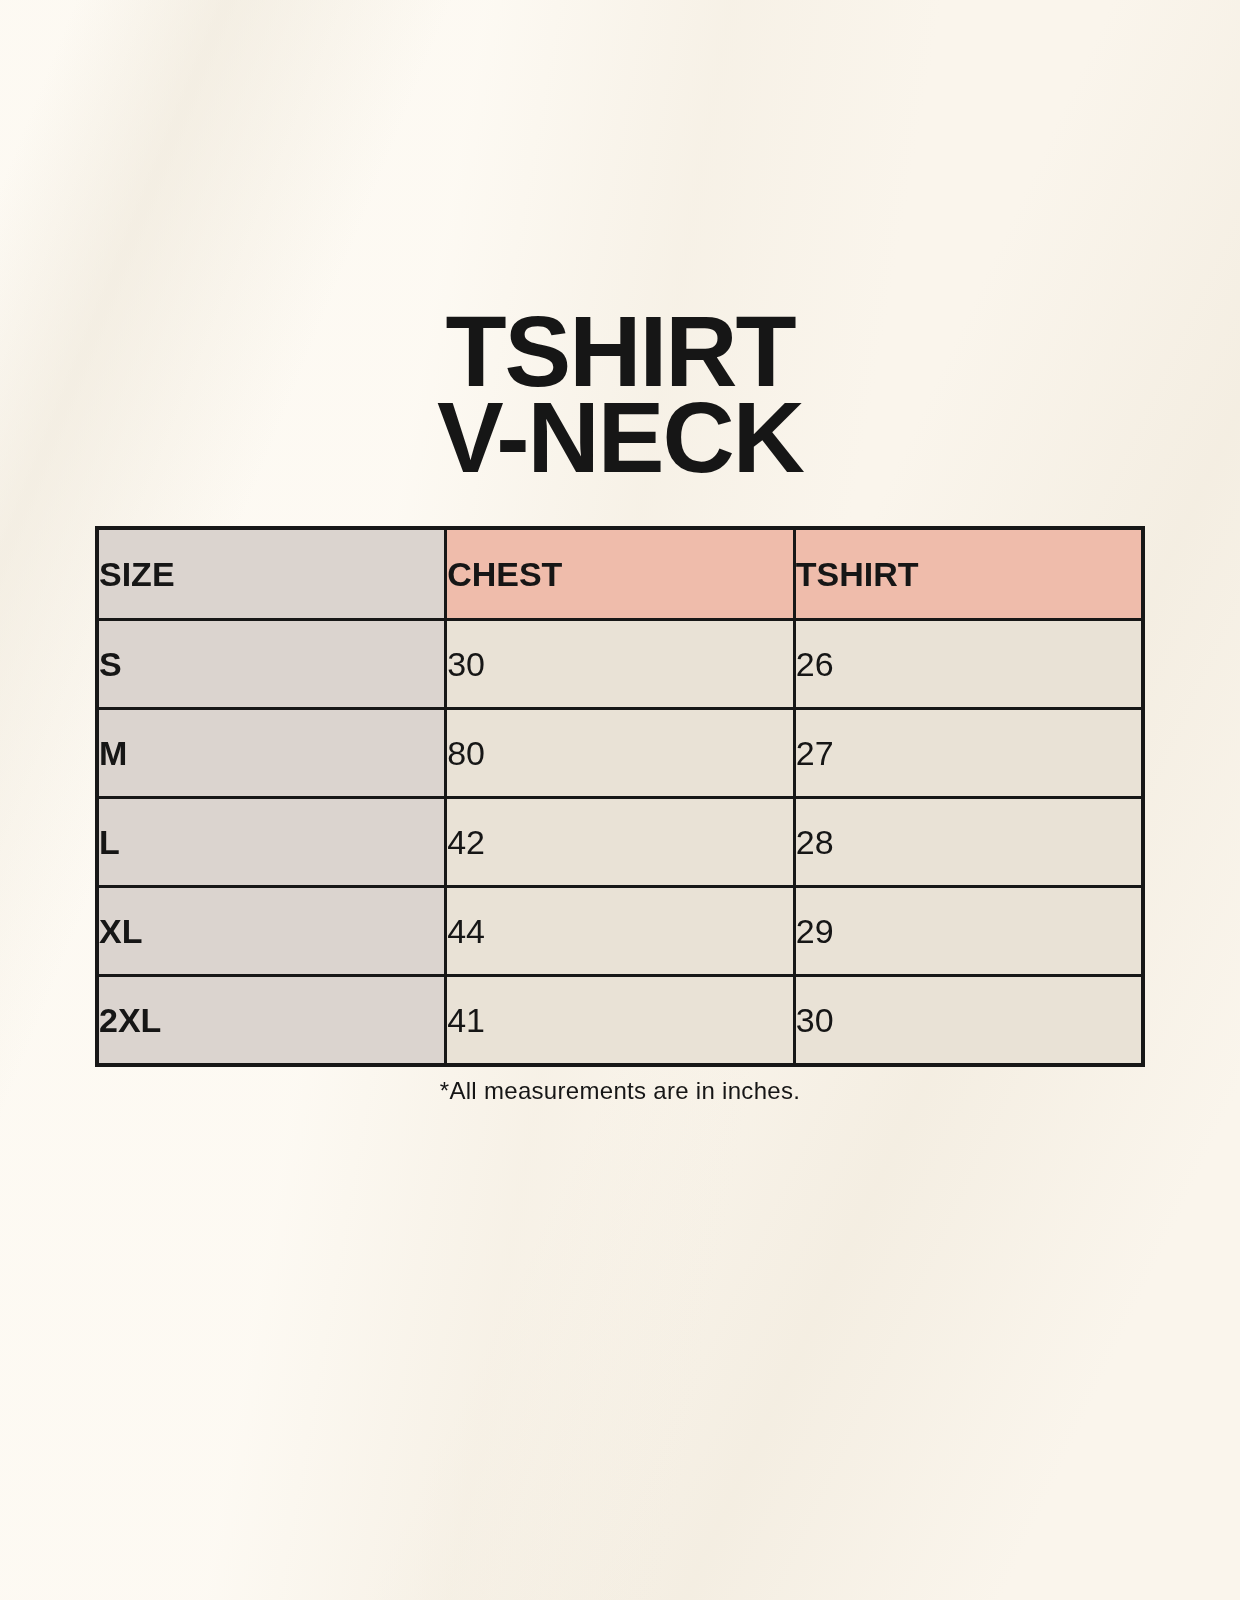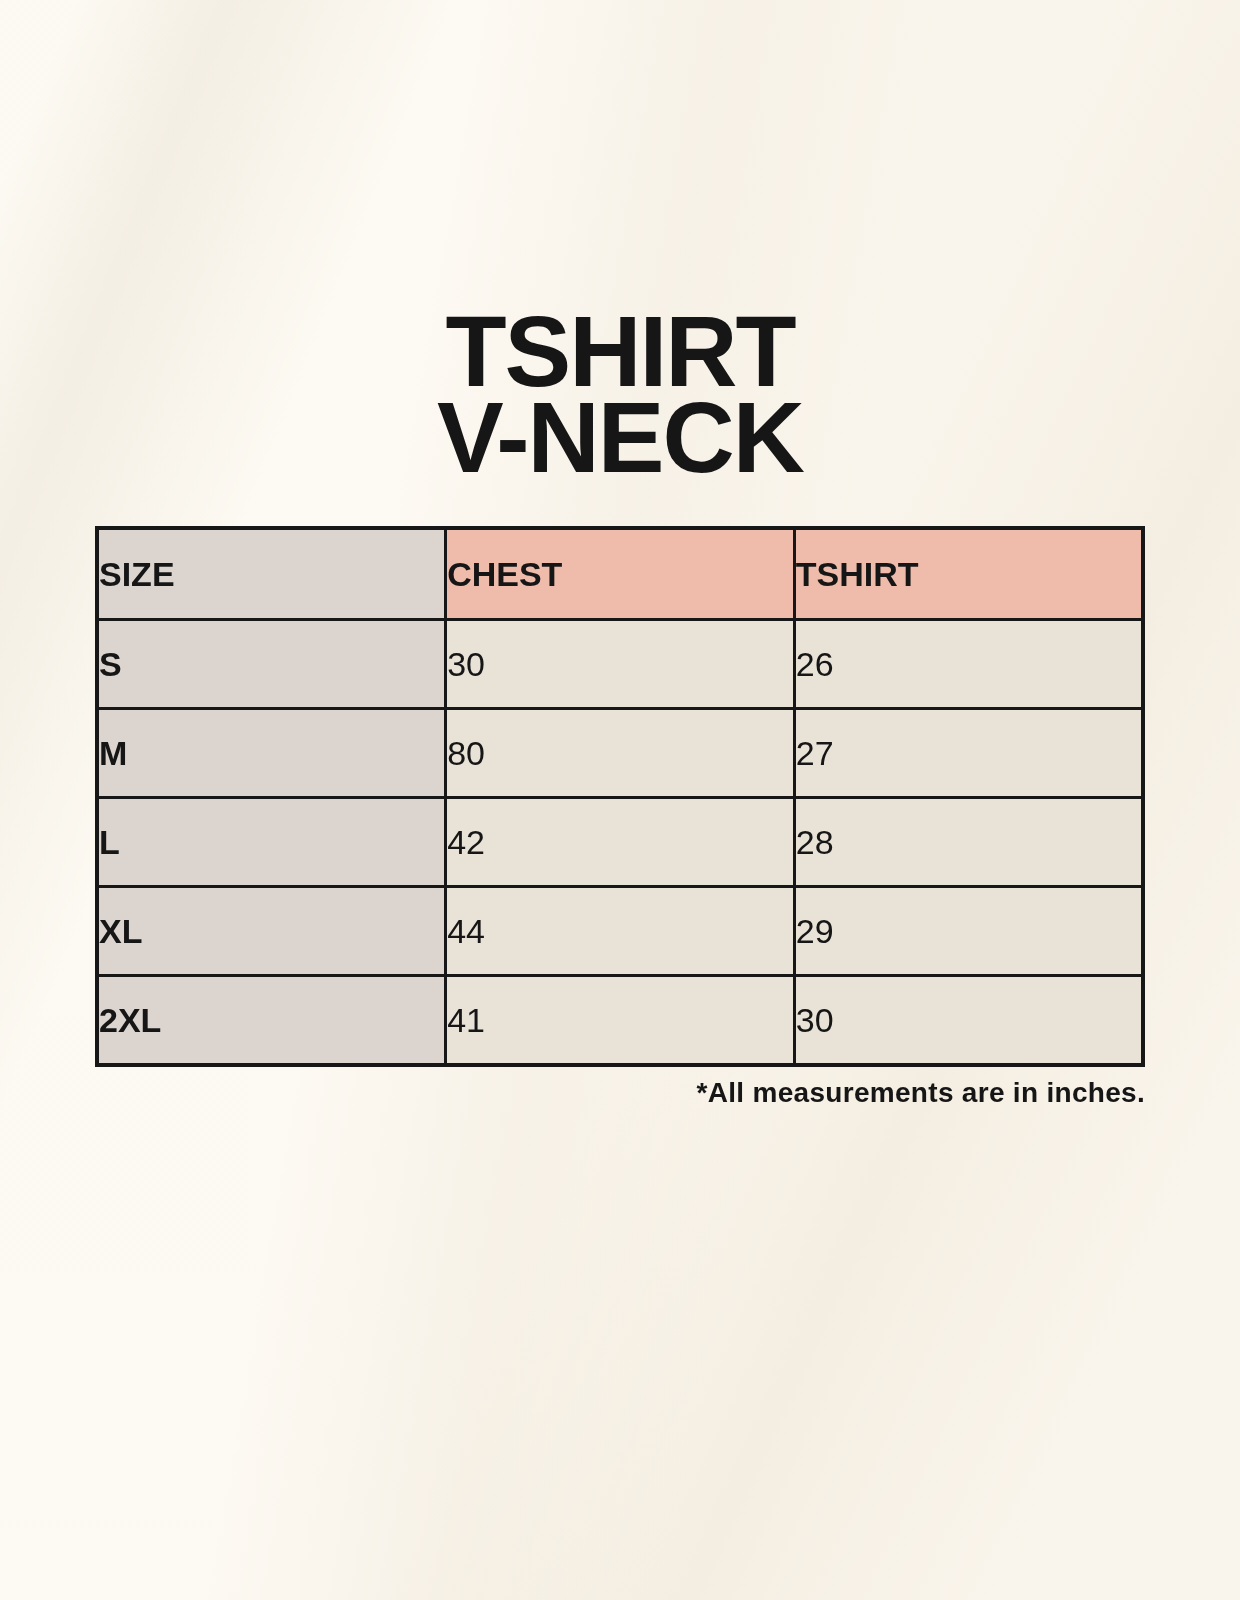--- a/index.html
+++ b/index.html
@@ -69,23 +69,22 @@
     padding: 0;
   }
   .size-table th { height: 88px; font-weight: bold; }
   .size-table td { height: 86px; font-weight: normal; background: var(--cell-cream, #e9e2d6); }
   .col-size  { background: var(--col-size-bg, #dbd4cf); }
   .col-accent { background: var(--accent, #efbcab); }
   td.cell-size { font-weight: bold; background: var(--col-size-bg, #dbd4cf); }
   .footnote {
     width: 1050px;
     margin: 10px auto 0;
-    text-align: right;
-    font-size: 28px;
-    font-weight: bold;
+    font-size: 24px;
+    font-weight: normal;
     letter-spacing: 0.3px;
   }
 </style>
 </head>
 <body>
 
 <div class="bg-texture"></div>
 
 <div class="stage">
 

